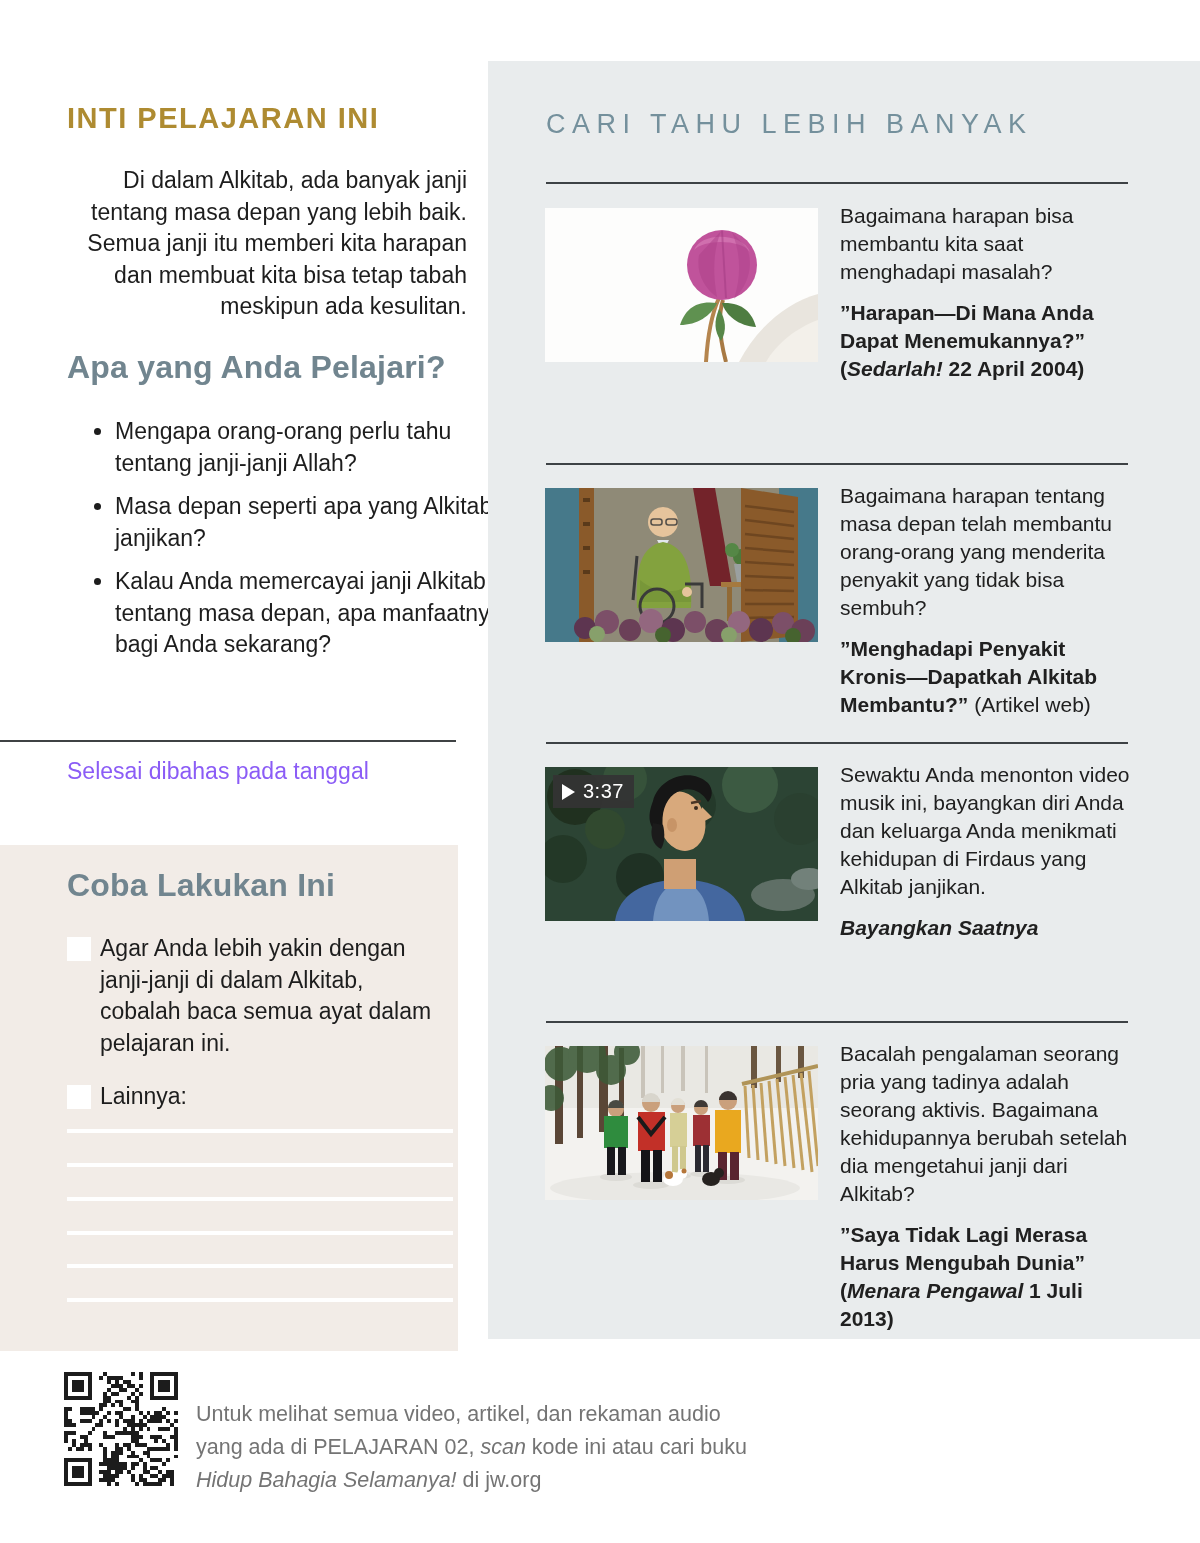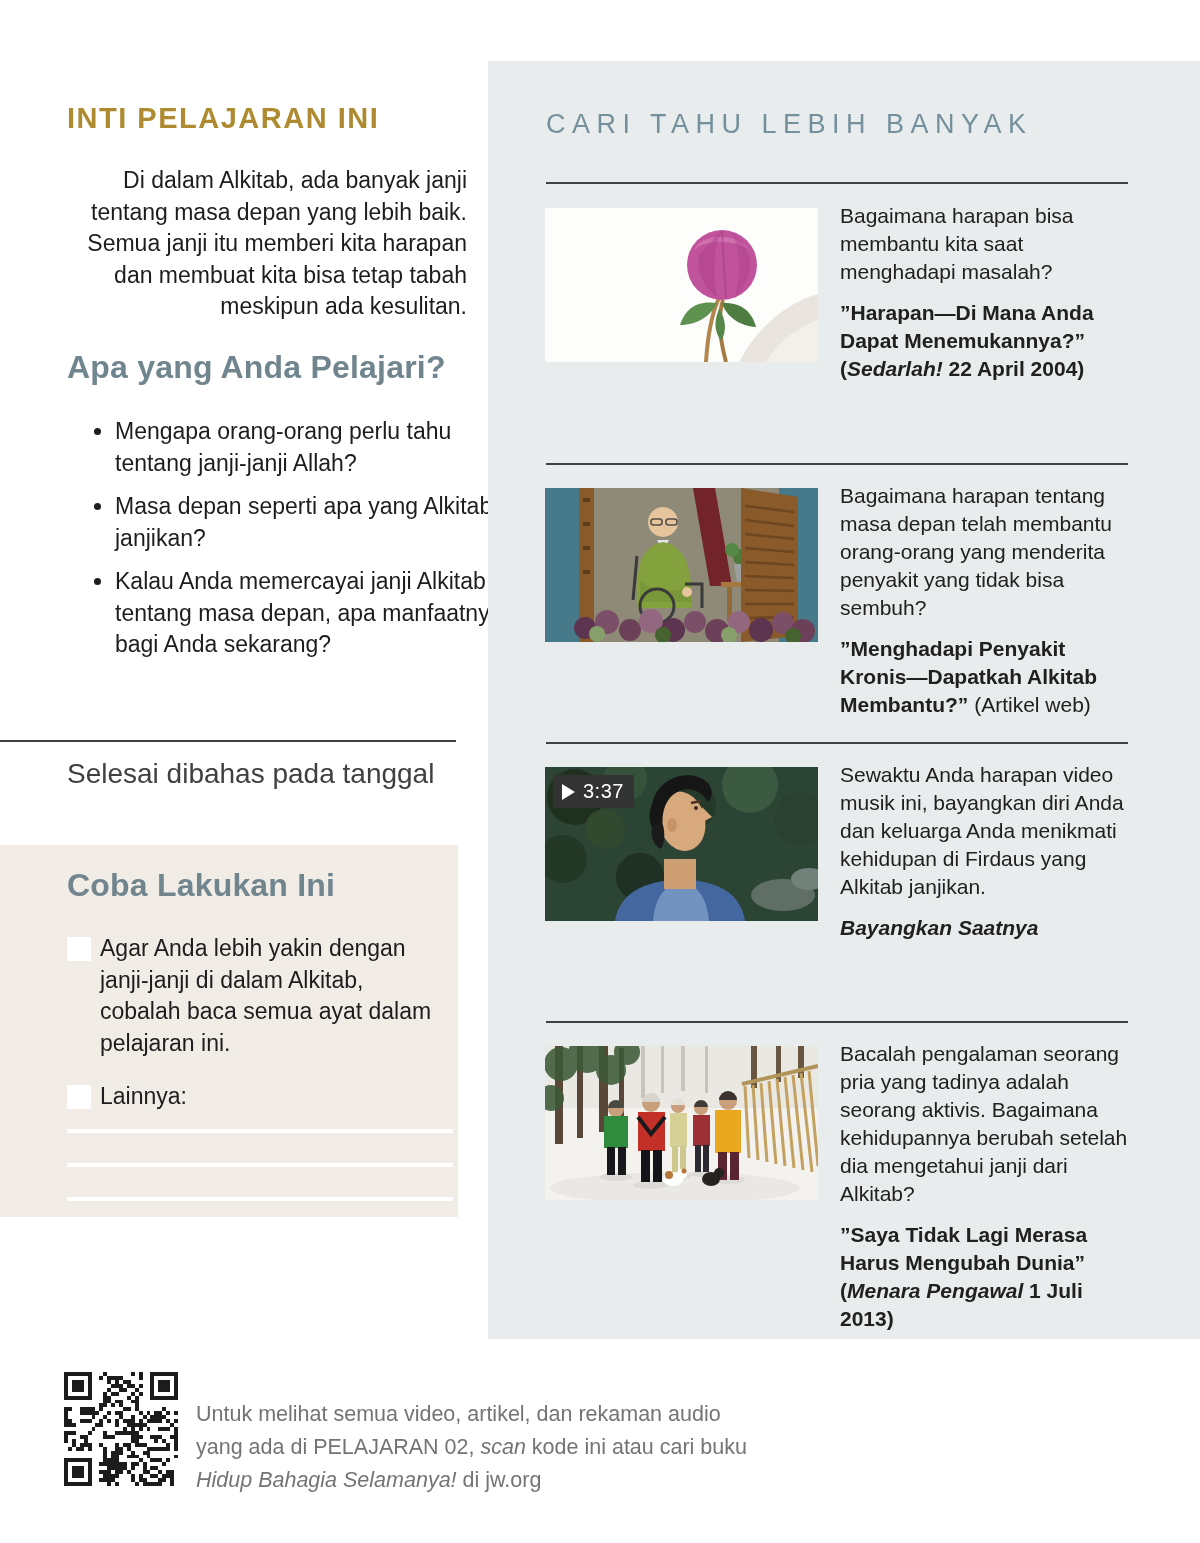--- a/index.html
+++ b/index.html
@@ -26,24 +26,24 @@
   .learn-heading{left:67px;top:349px;width:420px;}
   .bullets{
     left:67px;top:416px;width:400px;margin:0;padding:0 0 0 48px;
     font-size:23px;line-height:31.5px;color:#1d1d1d;
   }
   .bullets li{margin-bottom:12px;}
   .divider-left{
     left:0;top:740px;width:456px;height:2px;background:#3f4244;
   }
   .completed{
-    left:67px;top:758px;width:400px;font-size:28px;color:#404040;
+    left:67px;top:758px;width:400px;font-size:23px;color:#8b5cf6;
   }
   .try-box{
-    left:0;top:845px;width:458px;height:372px;background:#f2ece7;
+    left:0;top:845px;width:458px;height:506px;background:#f2ece7;
   }
   .try-heading{left:67px;top:22px;width:360px;}
   .cb{
     width:24px;height:24px;background:#ffffff;position:absolute;left:67px;
   }
   .cb-text{
     position:absolute;left:100px;width:342px;
     font-size:23px;line-height:31.5px;color:#1d1d1d;
   }
   .write-line{
@@ -248,21 +248,21 @@
       <ellipse cx="127" cy="58" rx="5" ry="7" fill="#c79467"></ellipse>
       <path d="M146 36 L156 34" stroke="#4a3526" stroke-width="2.5" fill="none"></path>
       <circle cx="151" cy="41" r="2" fill="#3a2a1e"></circle>
     </svg>
     <div class="vid-badge">
       <span class="play-tri"></span>
       <span class="vid-time">3:37</span>
     </div>
   </div>
   <div class="item-text" style="top:700px">
-    <p class="question">Sewaktu Anda harapan video musik ini, bayangkan diri Anda dan keluarga Anda menikmati kehidupan di Firdaus yang Alkitab janjikan.</p>
+    <p class="question">Sewaktu Anda menonton video musik ini, bayangkan diri Anda dan keluarga Anda menikmati kehidupan di Firdaus yang Alkitab janjikan.</p>
     <p class="title-bi">Bayangkan Saatnya</p>
   </div>
 
   <div class="thumb" style="top:985px">
     <svg viewBox="0 0 273 154" width="273" height="154">
       <rect width="273" height="154" fill="#f3f2ef"></rect>
       <rect width="273" height="62" fill="#e9e8e3"></rect>
       <g fill="#c9c4ba">
           <rect x="96" y="0" width="4" height="52"></rect>
           <rect x="116" y="0" width="3" height="47"></rect>

